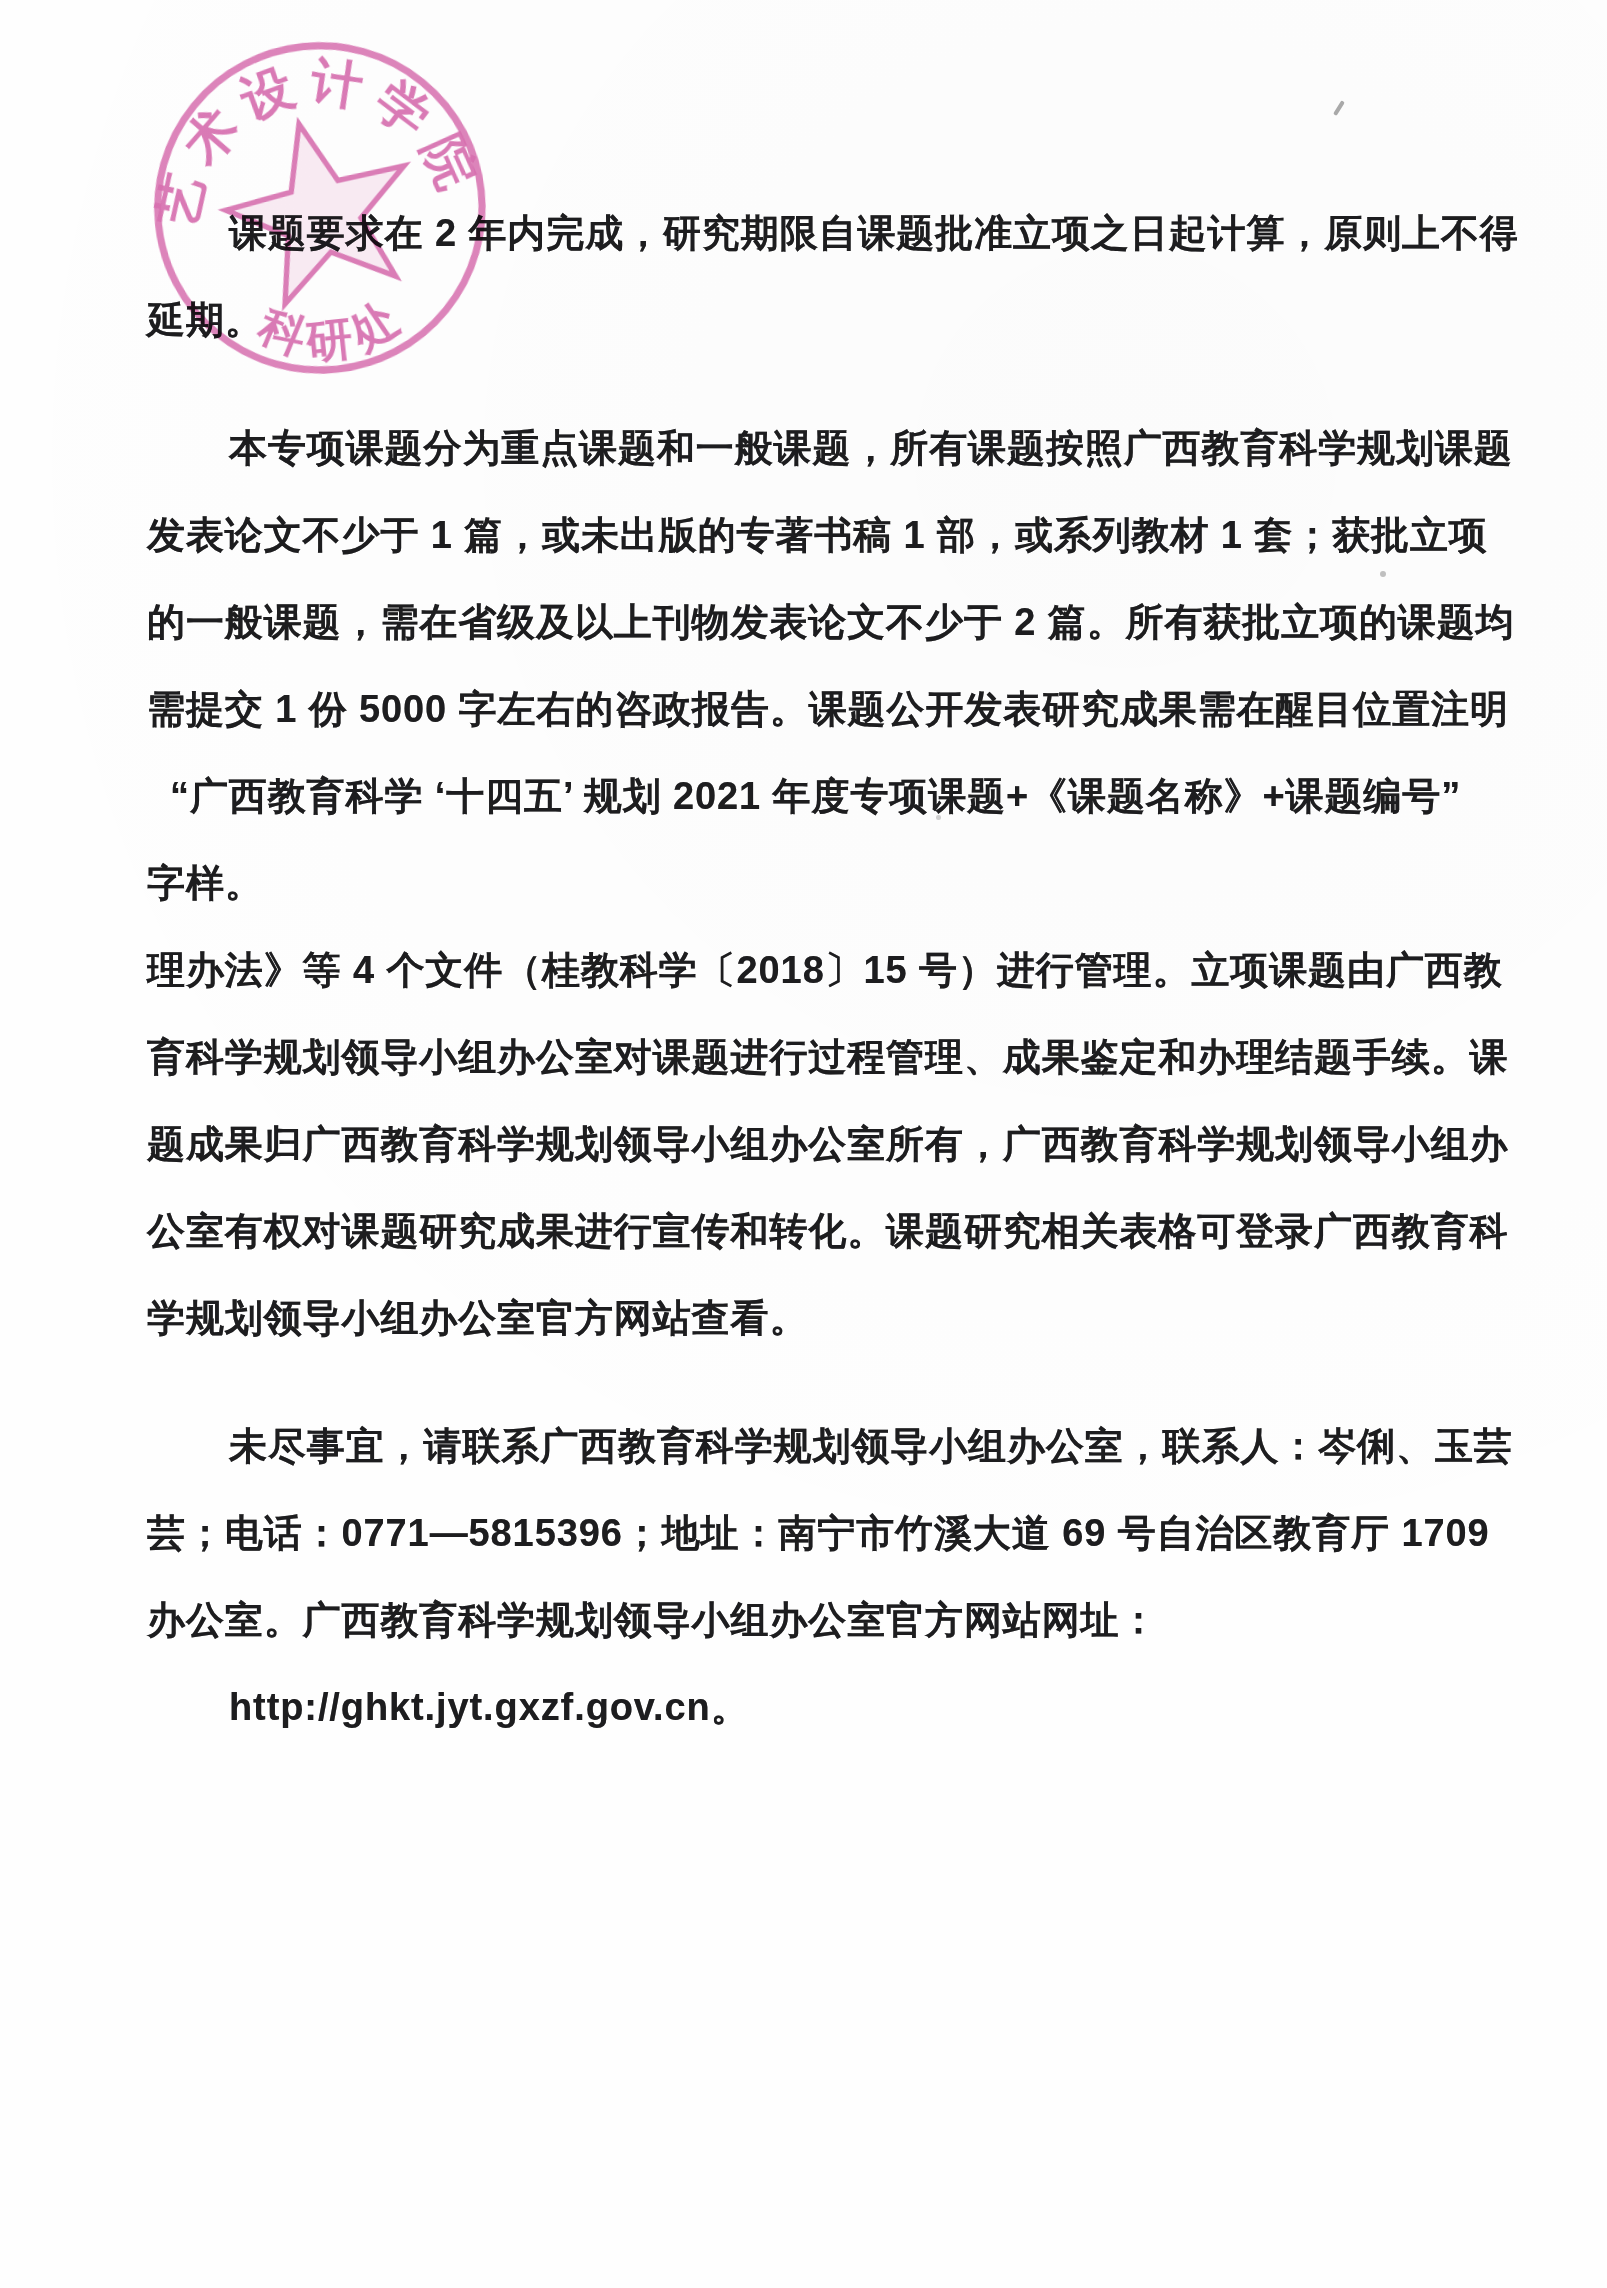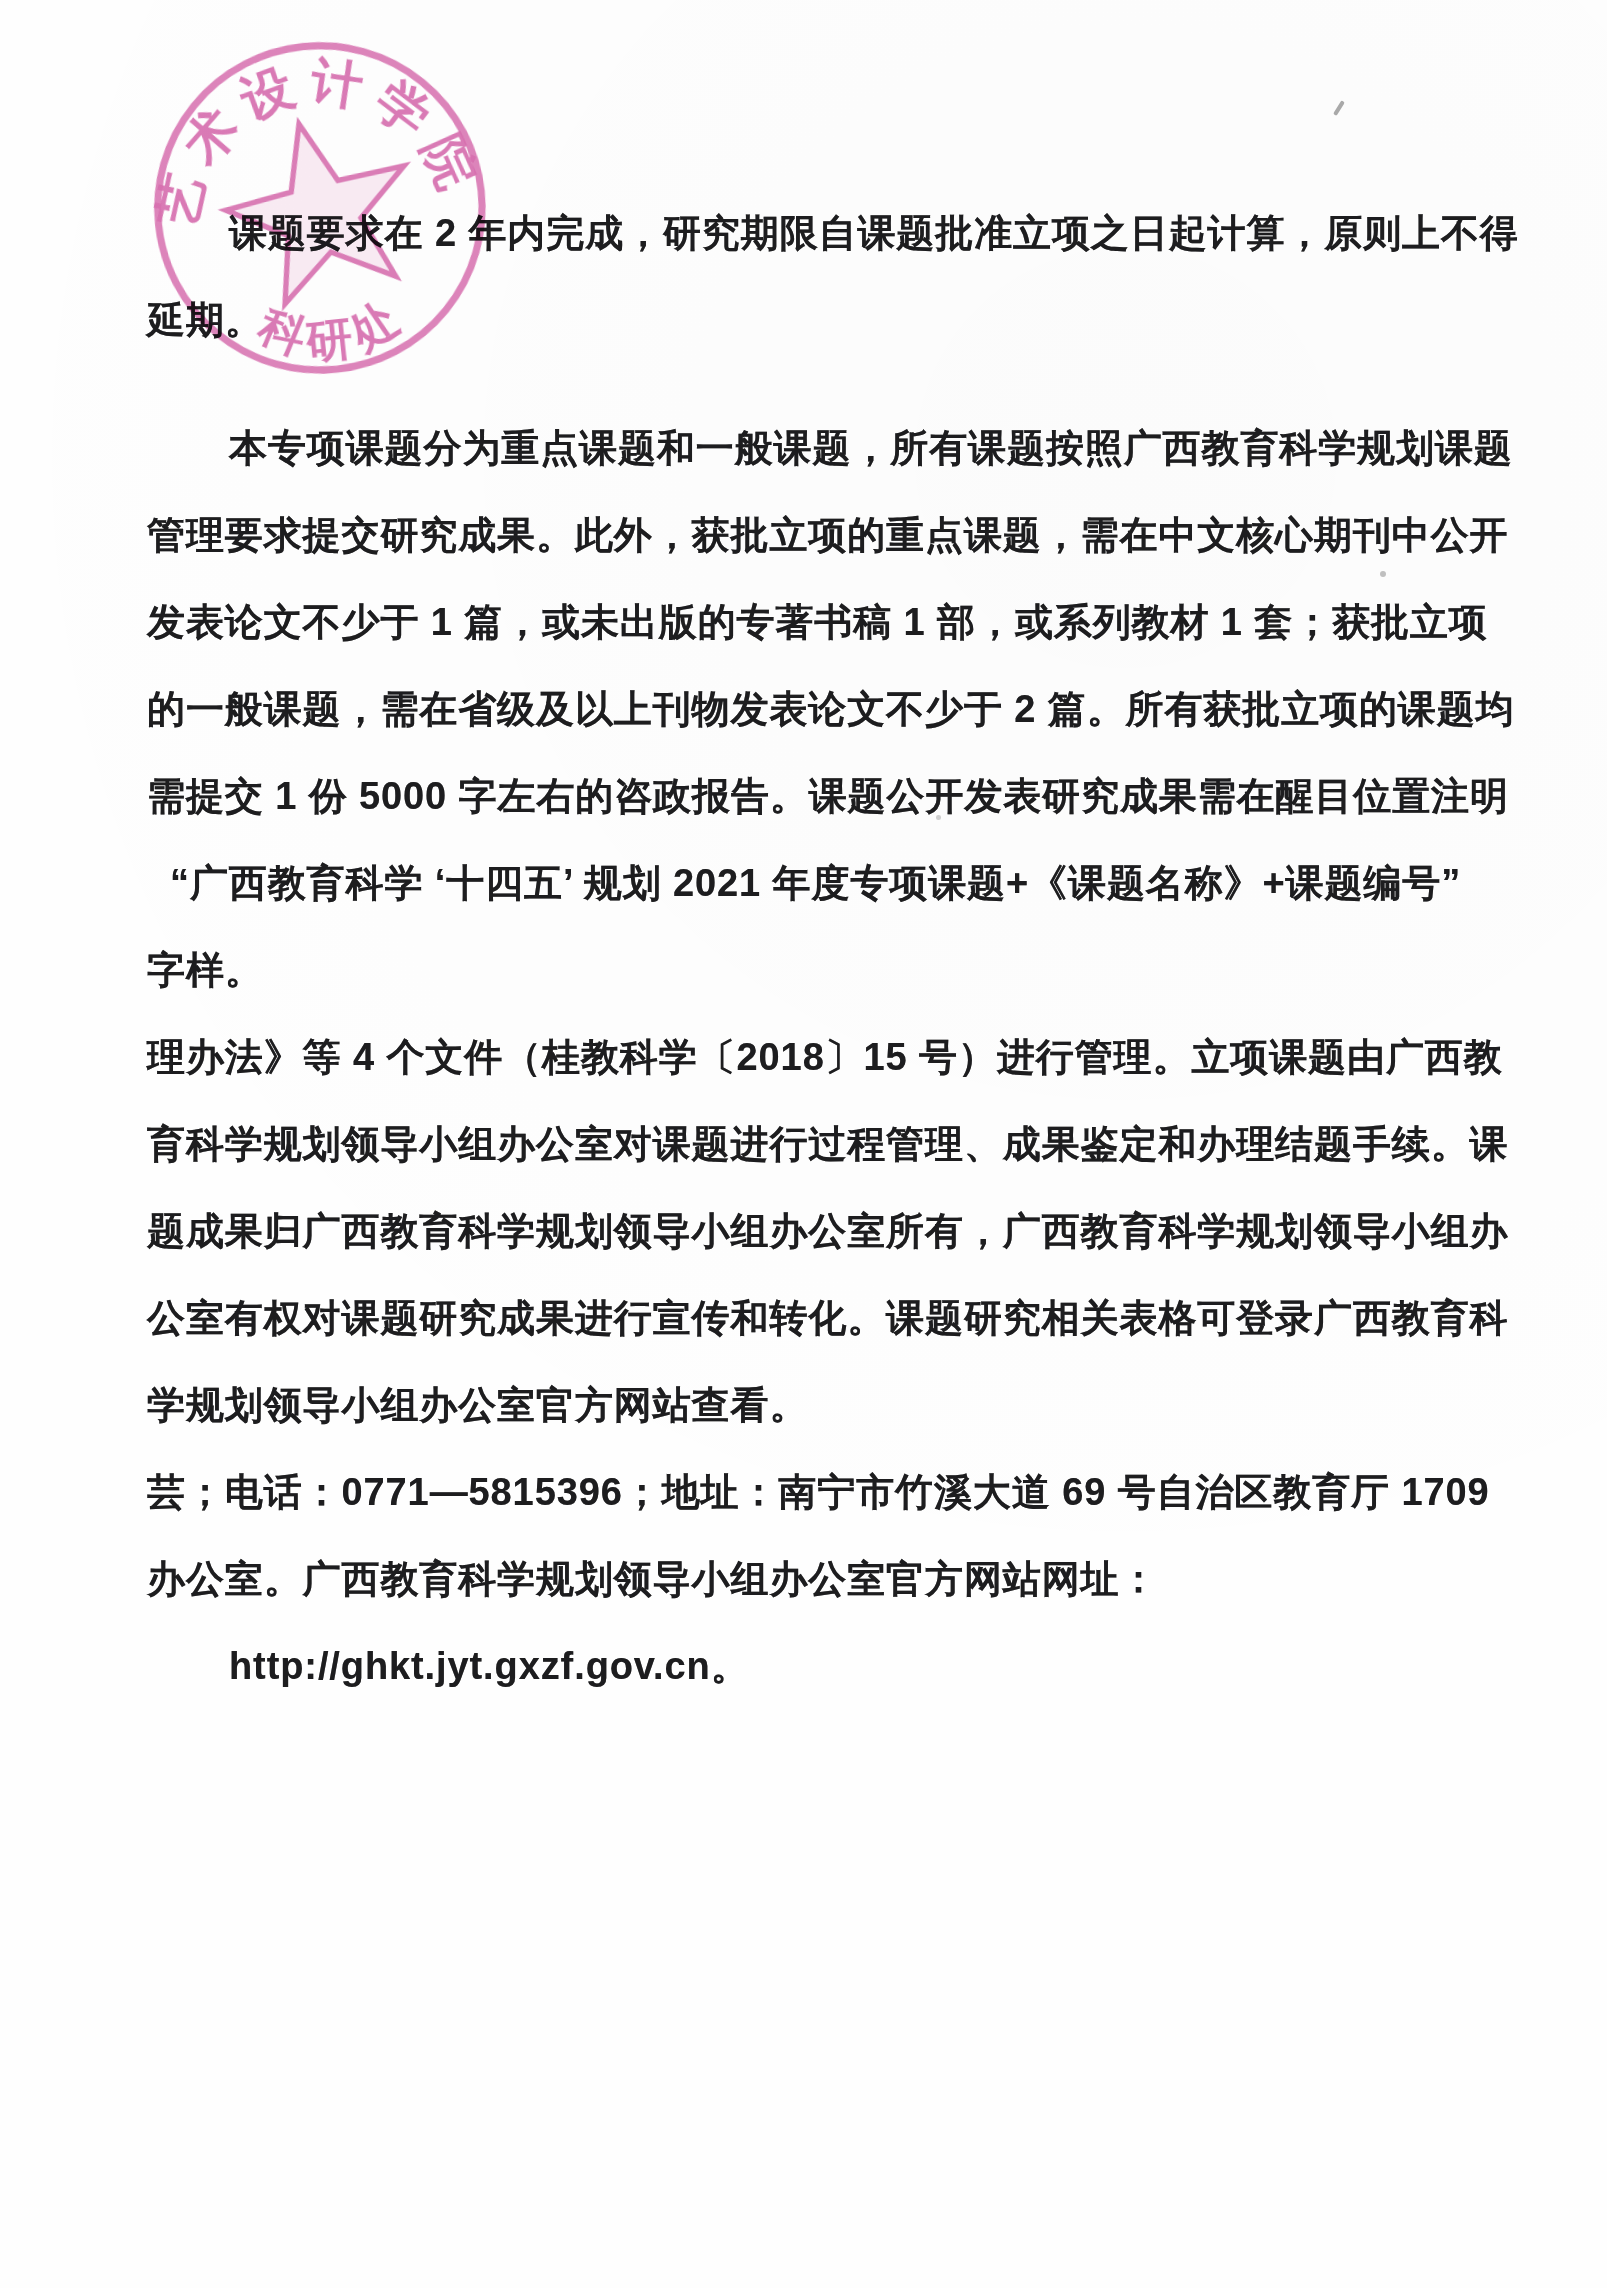--- a/index.html
+++ b/index.html
@@ -77,31 +77,31 @@
     <text font-family="'DejaVu Sans',sans-serif" font-size="52" font-weight="bold" fill="#d0509f" letter-spacing="10" opacity="0.92">
       <textPath href="#arcBottom" startOffset="50%" text-anchor="middle">科研处</textPath>
     </text>
   </svg>
 </div>
 
 <div class="doc">
   <p class="line indent">课题要求在 2 年内完成，研究期限自课题批准立项之日起计算，原则上不得</p>
   <p class="line">延期。</p>
   <p class="line indent gap">本专项课题分为重点课题和一般课题，所有课题按照广西教育科学规划课题</p>
-  <p class="line">管理要求提交研究成果。此外，获批立项的重点课题，需在中文核心期刊中公开</p>
   <p class="line">发表论文不少于 1 篇，或未出版的专著书稿 1 部，或系列教材 1 套；获批立项</p>
   <p class="line">的一般课题，需在省级及以上刊物发表论文不少于 2 篇。所有获批立项的课题均</p>
   <p class="line">需提交 1 份 5000 字左右的咨政报告。课题公开发表研究成果需在醒目位置注明</p>
   <p class="line q">“广西教育科学 ‘十四五’ 规划 2021 年度专项课题+《课题名称》+课题编号”</p>
   <p class="line">字样。</p>
   <p class="line">理办法》等 4 个文件（桂教科学〔2018〕15 号）进行管理。立项课题由广西教</p>
   <p class="line">育科学规划领导小组办公室对课题进行过程管理、成果鉴定和办理结题手续。课</p>
   <p class="line">题成果归广西教育科学规划领导小组办公室所有，广西教育科学规划领导小组办</p>
   <p class="line">公室有权对课题研究成果进行宣传和转化。课题研究相关表格可登录广西教育科</p>
   <p class="line">学规划领导小组办公室官方网站查看。</p>
+  <p class="line indent gap">未尽事宜，请联系广西教育科学规划领导小组办公室，联系人：岑俐、玉芸</p>
   <p class="line">芸；电话：0771—5815396；地址：南宁市竹溪大道 69 号自治区教育厅 1709</p>
   <p class="line">办公室。广西教育科学规划领导小组办公室官方网站网址：</p>
   <p class="line indent">http://ghkt.jyt.gxzf.gov.cn。</p>
 </div>
 
 <div class="artifact a1"></div>
 <div class="artifact a2"></div>
 <div class="artifact a3"></div>
 
 

